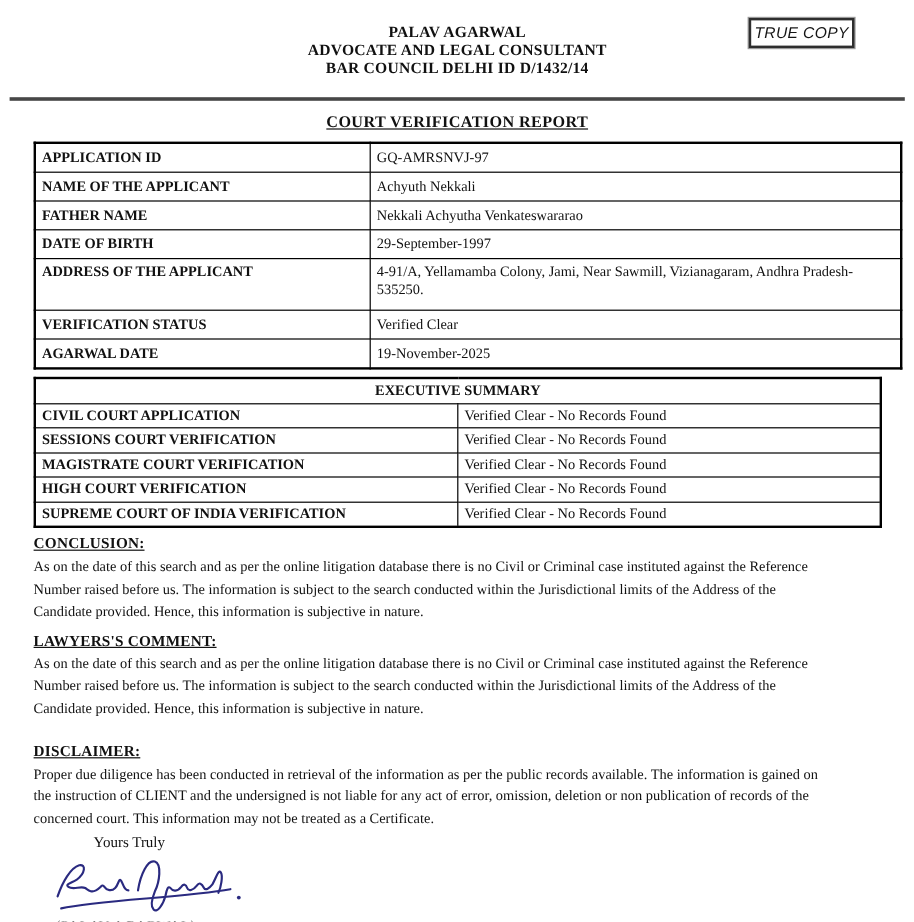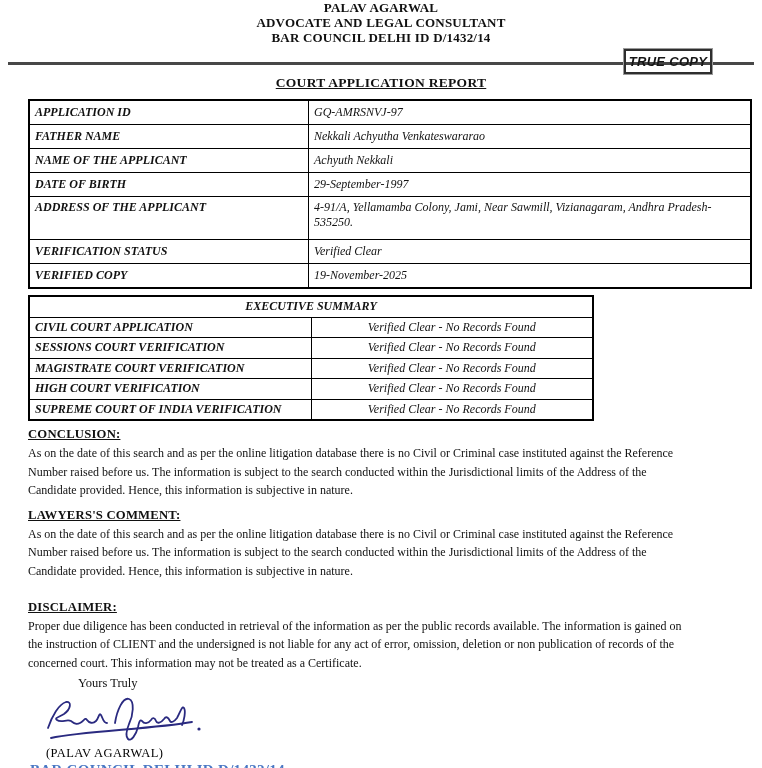--- a/index.html
+++ b/index.html
@@ -1,40 +1,40 @@
 <!DOCTYPE html>
 <html><head>
 <meta charset="utf-8">
 <style>
   html,body{margin:0;padding:0;background:#ffffff;}
   body{width:762px;height:768px;font-family:"Liberation Serif",serif;color:#111;position:relative;overflow:hidden;}
   .page{position:relative;width:762px;height:768px;}
 
   
-  .letterhead{text-align:center;font-weight:bold;font-size:13px;line-height:15px;letter-spacing:.2px;}
-  .true-copy{position:absolute;top:15px;right:50px;width:84px;height:21px;border:2px solid #2e2e2e;box-shadow:0 0 0 1px #9a9a9a;display:flex;align-items:center;justify-content:center;font-family:"Liberation Sans",sans-serif;font-style:italic;font-weight:bold;font-size:13px;letter-spacing:.3px;color:#151515;margin-top:34px;}
+  .letterhead{padding-top:19px;text-align:center;font-weight:bold;font-size:13px;line-height:15px;letter-spacing:.2px;}
+  .true-copy{position:absolute;top:15px;right:50px;width:84px;height:21px;border:2px solid #2e2e2e;box-shadow:0 0 0 1px #9a9a9a;display:flex;align-items:center;justify-content:center;font-family:"Liberation Sans",sans-serif;font-style:italic;font-weight:normal;font-size:13px;letter-spacing:.3px;color:#151515;}
   .rule{height:3px;background:#474747;margin:17px 8px 0 8px;}
 
   .report-title{margin:10px 0 0 0;text-align:center;font-size:13.5px;font-weight:bold;text-decoration:underline;letter-spacing:.3px;}
 
   
-  table{border-collapse:collapse;table-layout:fixed;margin-left:28px;width:566px;}
+  table{border-collapse:collapse;table-layout:fixed;margin-left:28px;width:707px;}
   .info-table{margin-top:8px;}
-  .info-table td,.summary-table td{border:1.5px solid #000;font-size:12px;padding:2px 5px;vertical-align:middle;font-style:italic;}
+  .info-table td,.summary-table td{border:1.5px solid #000;font-size:12px;padding:2px 5px;vertical-align:middle;}
   table{border:2px solid #000;}
   .lbl{font-weight:bold;width:268px;}
   .val{width:431px;}
   .info-table tr td{height:19px;}
   .info-table tr.tall td{height:37px;vertical-align:top;padding-top:3px;}
   .pre{white-space:pre-line;}
 
   .summary-table{margin-top:6px;}
   .sum-hdr{text-align:center;font-weight:bold;font-size:12.5px;height:16px;}
   .summary-table .lbl{width:258px;}
-  .summary-table .sval{text-align:center;width:441px;}
+  .summary-table .sval{text-align:left;width:441px;}
   .summary-table tr td{height:15.5px;}
 
   
   section{margin:0 27px 0 28px;}
   section h2{margin:0;font-size:12.7px;font-weight:bold;text-decoration:underline;letter-spacing:.2px;}
   section p{margin:2px 0 0 0;font-size:12px;line-height:18.6px;white-space:pre-line;width:707px;}
   .sec-conclusion{margin-top:6px;}
   .sec-lawyers{margin-top:8px;}
   .sec-disclaimer{margin-top:19px;}
 
@@ -52,51 +52,51 @@
   <div class="true-copy">TRUE COPY</div>
 
   <header class="letterhead">
     <div>PALAV AGARWAL</div>
     <div>ADVOCATE AND LEGAL CONSULTANT</div>
     <div>BAR COUNCIL DELHI ID D/1432/14</div>
   </header>
 
   <div class="rule"></div>
 
-  <h1 class="report-title">COURT APPLICATION REPORT</h1>
+  <h1 class="report-title">COURT VERIFICATION REPORT</h1>
 
   <table class="info-table">
     <tbody>
       <tr>
         <td class="lbl">APPLICATION ID</td>
         <td class="val">GQ-AMRSNVJ-97</td>
       </tr>
       <tr>
+        <td class="lbl">NAME OF THE APPLICANT</td>
+        <td class="val">Achyuth Nekkali</td>
+      </tr>
+      <tr>
         <td class="lbl">FATHER NAME</td>
         <td class="val">Nekkali Achyutha Venkateswararao</td>
-      </tr>
-      <tr>
-        <td class="lbl">NAME OF THE APPLICANT</td>
-        <td class="val">Achyuth Nekkali</td>
       </tr>
       <tr>
         <td class="lbl">DATE OF BIRTH</td>
         <td class="val">29-September-1997</td>
       </tr>
       <tr class="tall">
         <td class="lbl">ADDRESS OF THE APPLICANT</td>
         <td class="val pre">4-91/A, Yellamamba Colony, Jami, Near Sawmill, Vizianagaram, Andhra Pradesh-
 535250.</td>
       </tr>
       <tr>
         <td class="lbl">VERIFICATION STATUS</td>
         <td class="val">Verified Clear</td>
       </tr>
       <tr>
-        <td class="lbl">VERIFIED COPY</td>
+        <td class="lbl">AGARWAL DATE</td>
         <td class="val">19-November-2025</td>
       </tr>
     </tbody>
   </table>
 
   <table class="summary-table">
     <tbody>
       <tr>
         <td class="sum-hdr" colspan="2">EXECUTIVE SUMMARY</td>
       </tr>

